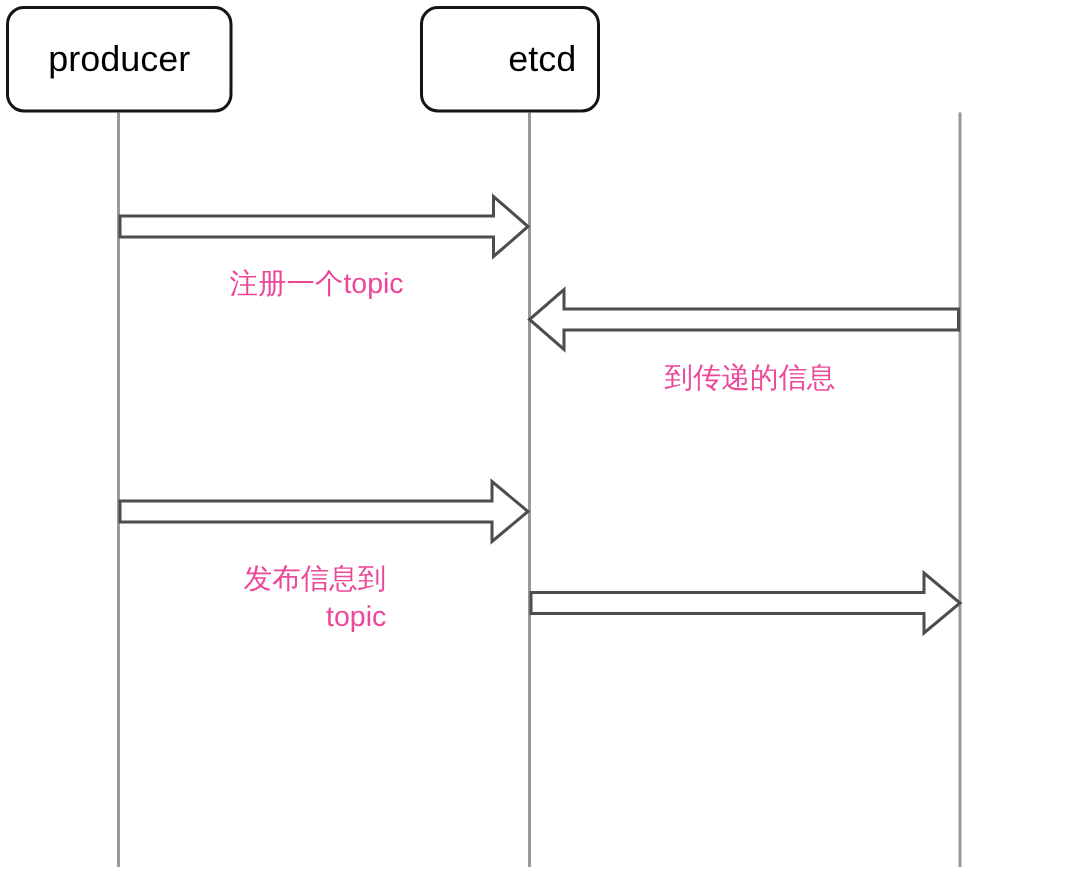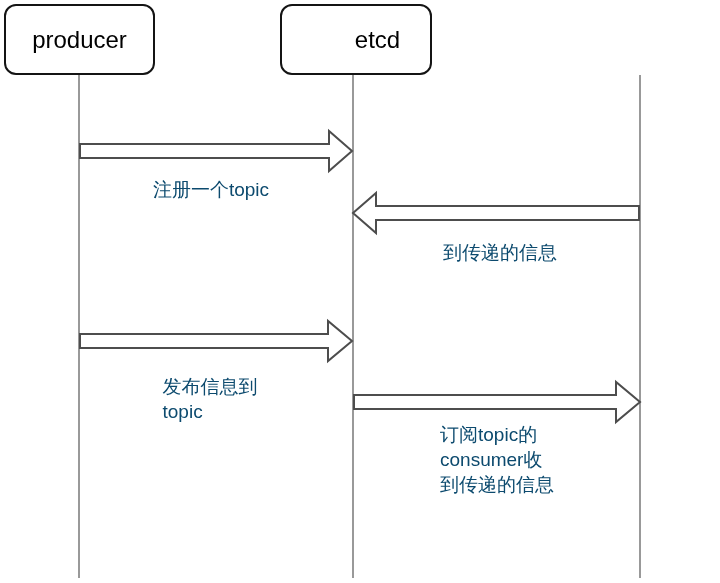--- a/index.html
+++ b/index.html
@@ -28,21 +28,21 @@
     justify-content: center;
     z-index: 3;
   }
   .actor-box .actor-label {
     font-size: 24px;
     color: #000000;
     line-height: 1;
     white-space: nowrap;
   }
   .actor-producer { left: 4px;   width: 151px; }
-  .actor-etcd     { left: 280px; width: 152px; padding-left: 43px; }
+  .actor-etcd     { left: 280px; width: 120px; padding-left: 43px; }
   .actor-consumer { left: 565px; width: 151px; }
 
   .lifeline {
     position: absolute;
     top: 75px;
     width: 2px;
     height: 503px;
     background: #999999;
     z-index: 1;
   }
@@ -61,24 +61,24 @@
   .arrow-layer polygon {
     fill: #ffffff;
     stroke: #4d4d4d;
     stroke-width: 2;
     stroke-linejoin: miter;
   }
 
   .msg-label {
     position: absolute;
     transform: translateX(-50%);
-    text-align: left;
+    text-align: right;
     font-size: 19px;
     line-height: 25px;
-    color: #0c4a6e;
+    color: #ec4899;
     white-space: pre-line;
     z-index: 4;
   }
   .msg-label-1 { left: 211px; top: 177px; }
   .msg-label-2 { left: 500px; top: 240px; }
   .msg-label-3 { left: 210px; top: 374px; }
   .msg-label-4 { left: 497px; top: 422px; }
 </style>
 </head>
 <body>
@@ -104,17 +104,14 @@
 
     <polygon points="80,334 328,334 328,321 352,341 328,361 328,348 80,348"></polygon>
 
     <polygon points="354,395 616,395 616,382 640,402 616,422 616,409 354,409"></polygon>
   </svg>
 
   <div class="msg-label msg-label-1">注册一个topic</div>
   <div class="msg-label msg-label-2">到传递的信息</div>
   <div class="msg-label msg-label-3">发布信息到
 topic</div>
-  <div class="msg-label msg-label-4">订阅topic的
-consumer收
-到传递的信息</div>
 
 </div>
 
 </body></html>

